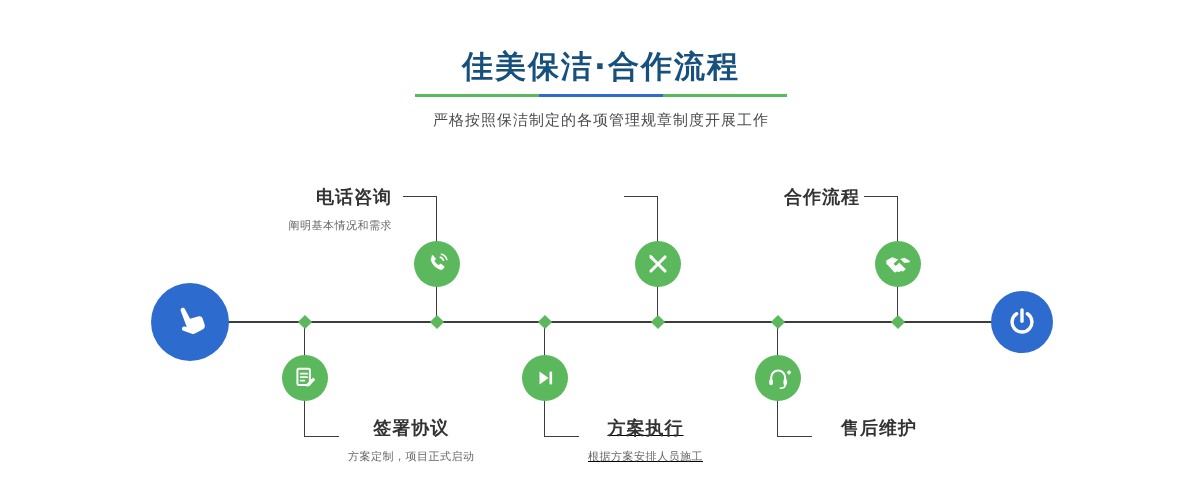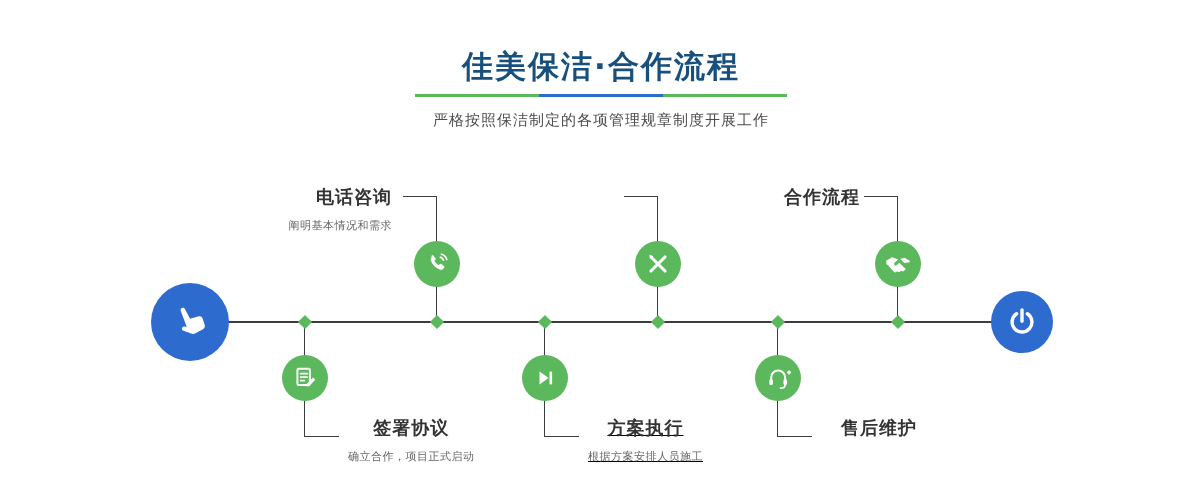--- a/index.html
+++ b/index.html
@@ -133,21 +133,21 @@
   <div class="label-top" style="right:810px;">
     <div class="step-title">电话咨询</div>
     <div class="step-desc">阐明基本情况和需求</div>
   </div>
   <div class="label-top" style="right:342px;">
     <div class="step-title">合作流程</div>
   </div>
 
   <div class="label-bottom" style="left:348px;">
     <div class="step-title">签署协议</div>
-    <div class="step-desc">确立合作，项目正式启动</div>
+    <div class="step-desc">方案定制，项目正式启动</div>
   </div>
   <div class="label-bottom" style="left:588px;text-decoration:underline;">
     <div class="step-title">方案执行</div>
     <div class="step-desc">根据方案安排人员施工</div>
   </div>
   <div class="label-bottom" style="left:820px;margin-left:21px;">
     <div class="step-title">售后维护</div>
   </div>
 
 </div>

